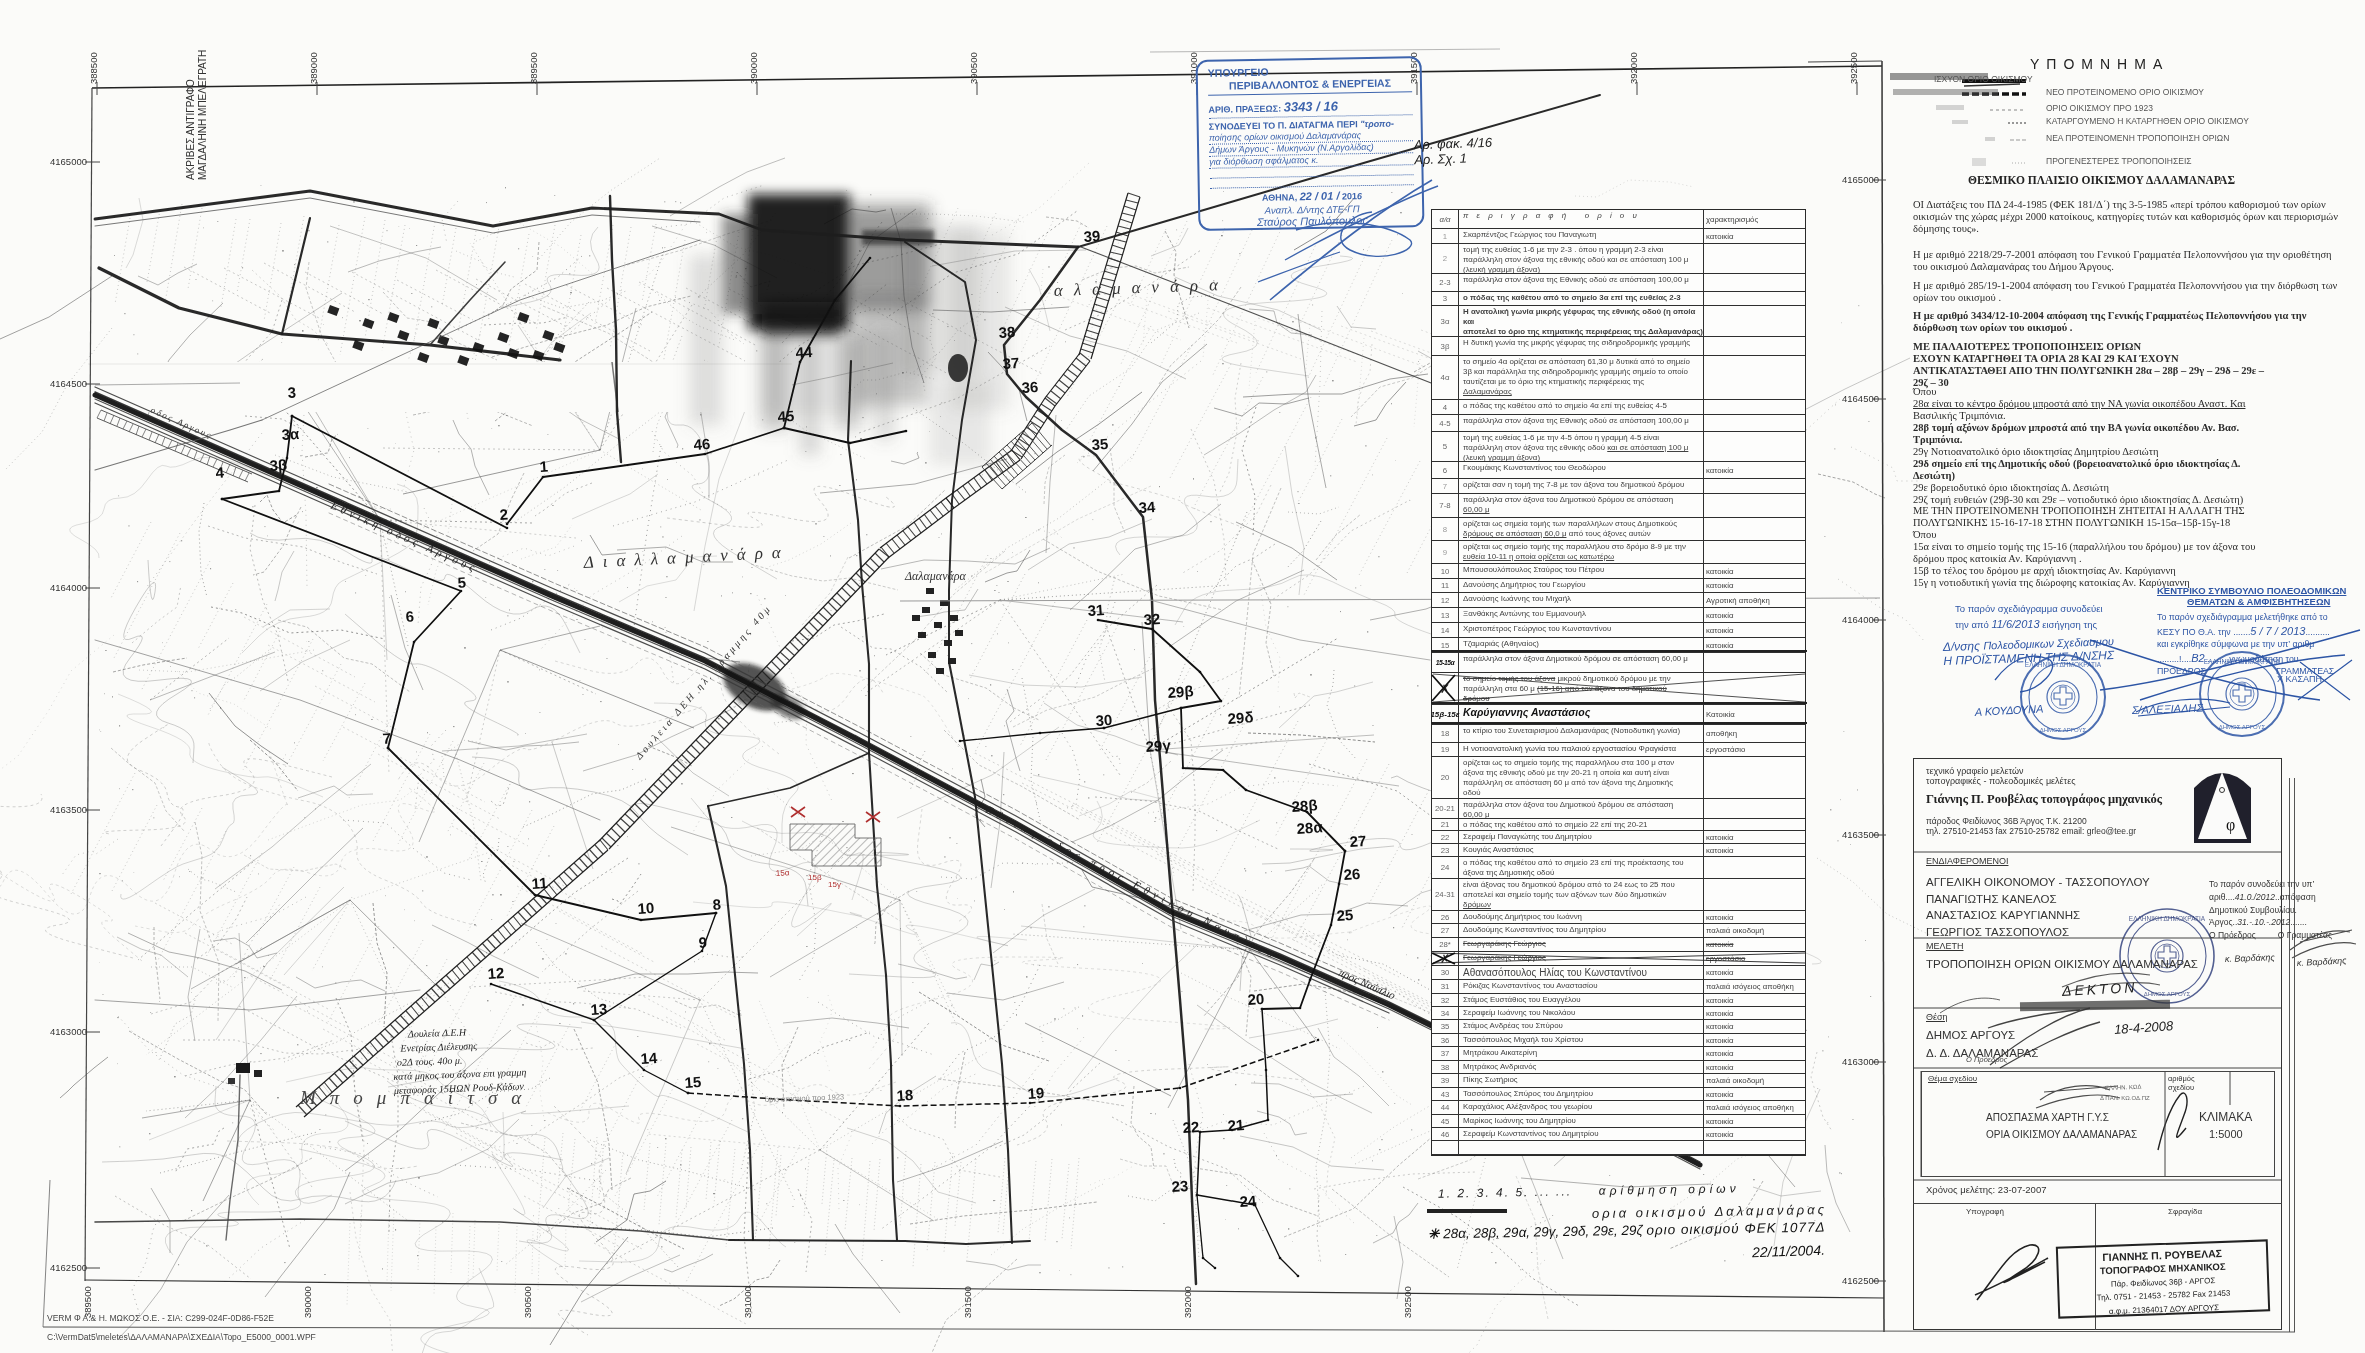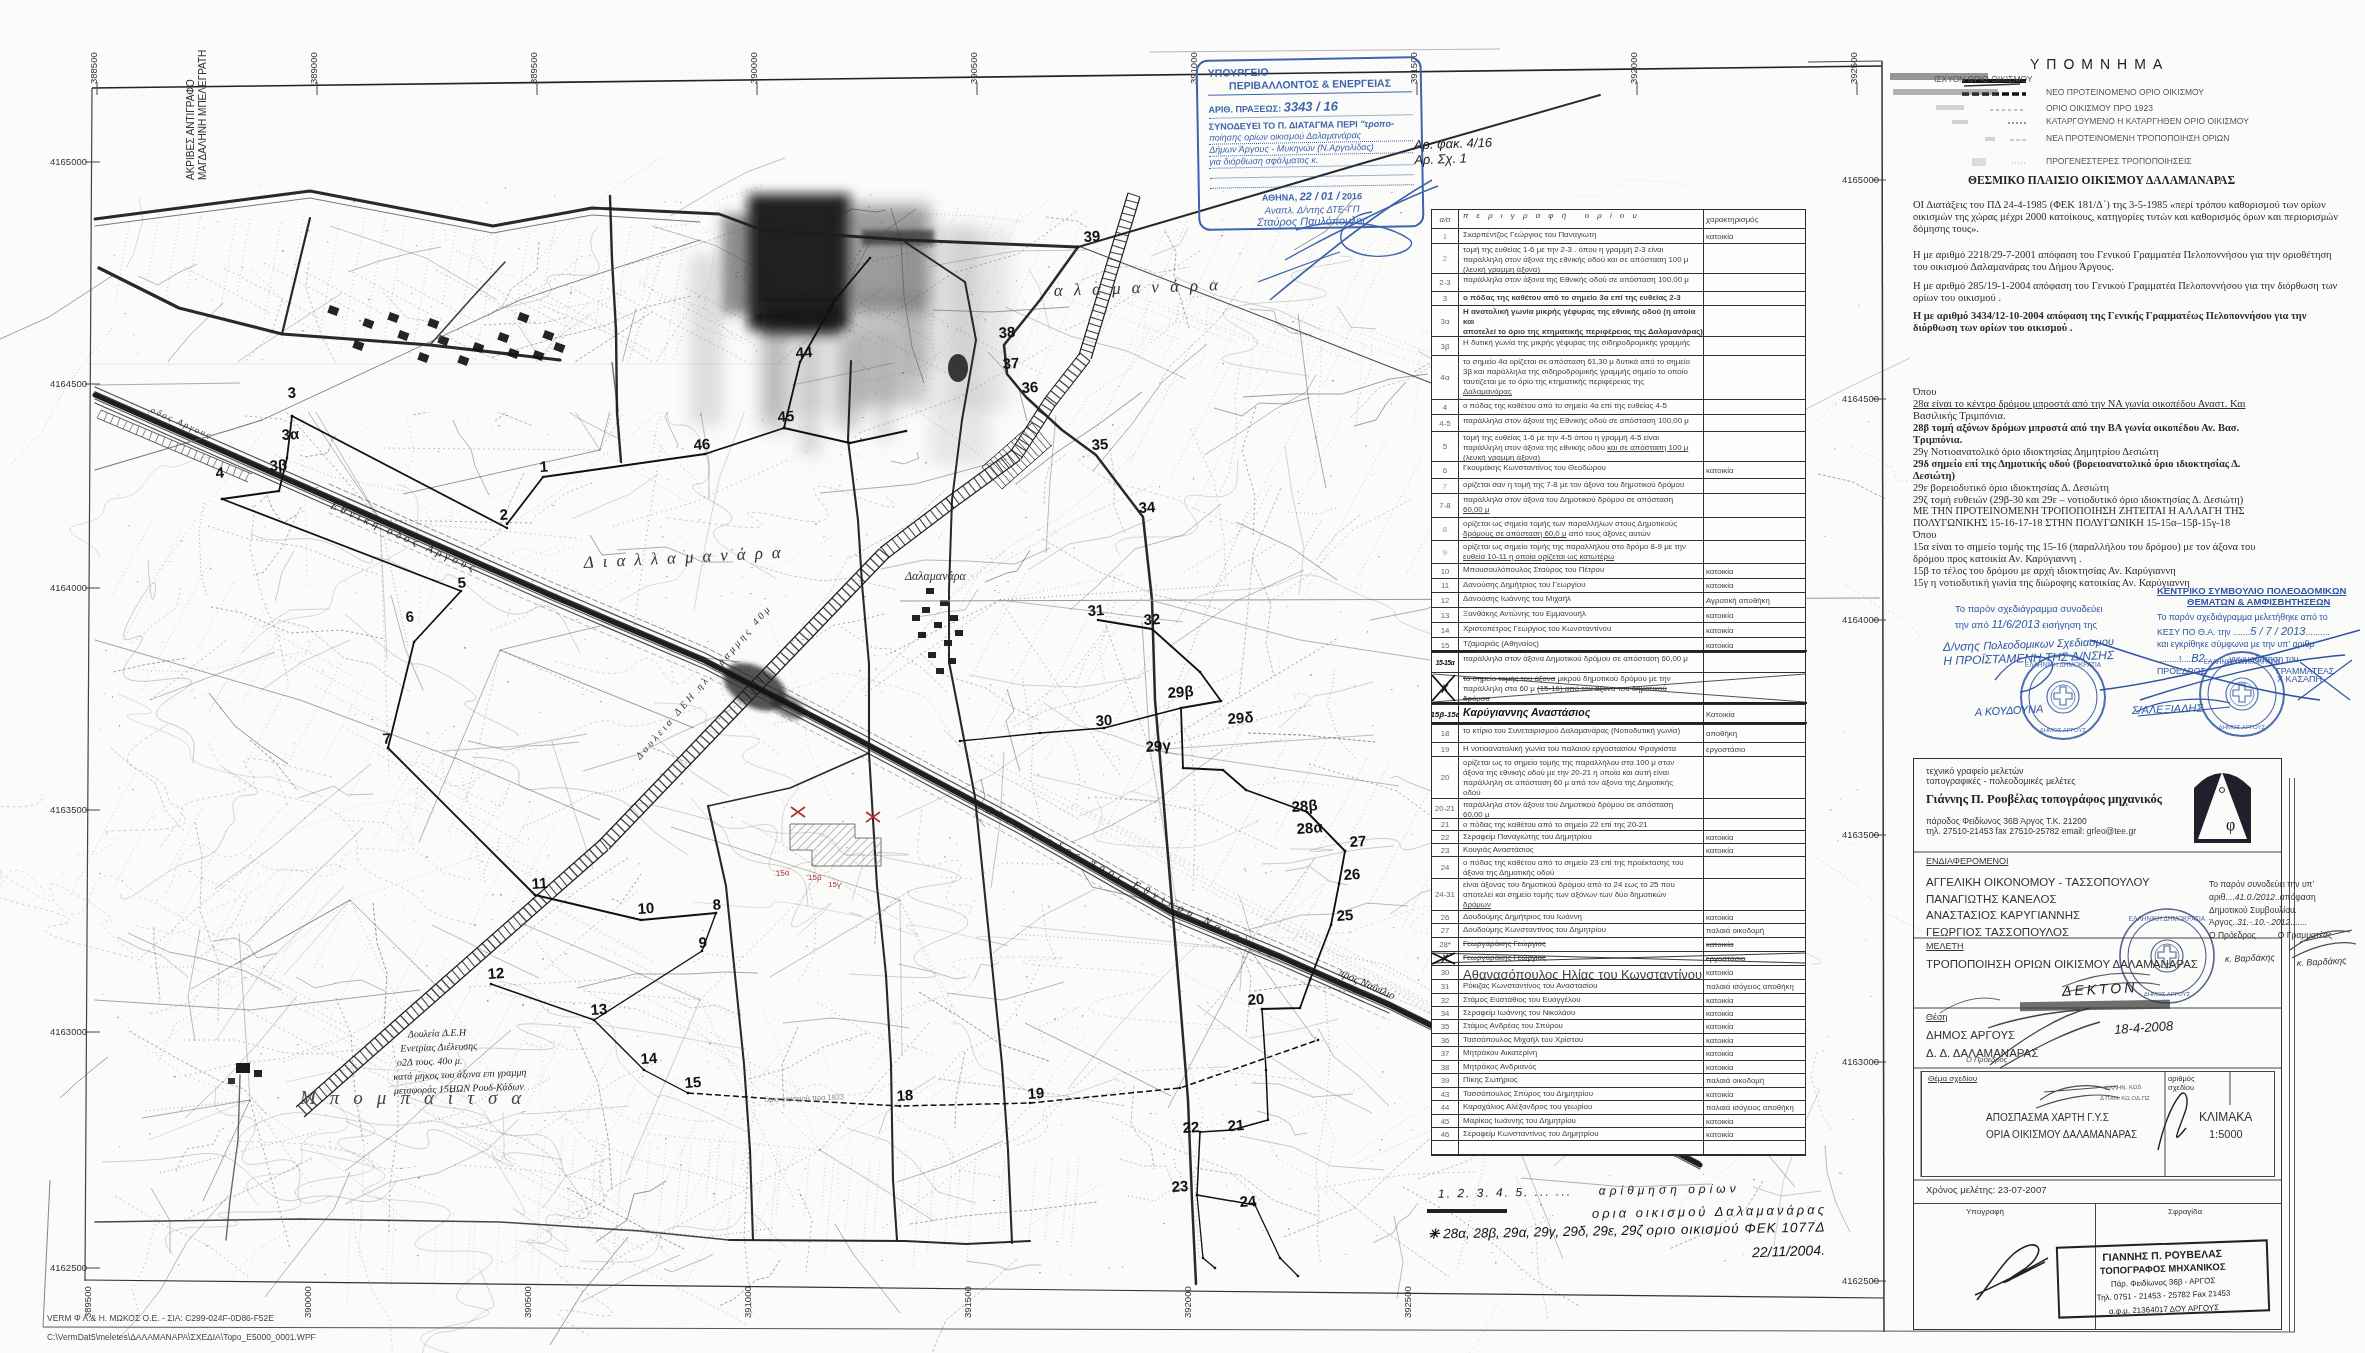--- a/index.html
+++ b/index.html
@@ -2130,21 +2130,21 @@
       </div>
 <div style="position:relative;height:14px;border-bottom:1.2px solid #2f2f2f;overflow:hidden;box-sizing:border-box">
         <div style="position:absolute;left:0;top:0;bottom:0;width:26px;border-right:1.2px solid #2f2f2f;text-align:center;font-size:7.8px;color:#222;font-size:12px;display:flex;align-items:center;justify-content:center">✗</div>
         <div style="position:absolute;left:27px;top:0;bottom:0;width:240px;border-right:1.2px solid #2f2f2f;font-size:7.9px;color:#414141;padding:1px 0 0 4px;line-height:1.28"><s>Γεωργαράκης Γεώργιος</s></div>
         <div style="position:absolute;left:269px;top:0;bottom:0;right:0;font-size:7.8px;color:#414141;padding:1px 0 0 5px;line-height:1.2;display:flex;align-items:center">
           <s>εργοστάσιο</s>
         </div>
       </div>
 <div style="position:relative;height:14px;border-bottom:1.2px solid #2f2f2f;overflow:hidden;box-sizing:border-box">
         <div style="position:absolute;left:0;top:0;bottom:0;width:26px;border-right:1.2px solid #2f2f2f;text-align:center;font-size:7.8px;color:#666;display:flex;align-items:center;justify-content:center">30</div>
-        <div style="position:absolute;left:27px;top:0;bottom:0;width:240px;border-right:1.2px solid #2f2f2f;font-size:13px;color:#414141;padding:1px 0 0 4px;line-height:1.28">Αθανασόπουλος Ηλίας του Κωνσταντίνου</div>
+        <div style="position:absolute;left:27px;top:0;bottom:0;width:240px;border-right:1.2px solid #2f2f2f;font-size:10px;color:#414141;padding:1px 0 0 4px;line-height:1.28">Αθανασόπουλος Ηλίας του Κωνσταντίνου</div>
         <div style="position:absolute;left:269px;top:0;bottom:0;right:0;font-size:7.8px;color:#414141;padding:1px 0 0 5px;line-height:1.2;display:flex;align-items:center">κατοικία</div>
       </div>
 <div style="position:relative;height:14px;border-bottom:1.2px solid #2f2f2f;overflow:hidden;box-sizing:border-box">
         <div style="position:absolute;left:0;top:0;bottom:0;width:26px;border-right:1.2px solid #2f2f2f;text-align:center;font-size:7.8px;color:#666;display:flex;align-items:center;justify-content:center">31</div>
         <div style="position:absolute;left:27px;top:0;bottom:0;width:240px;border-right:1.2px solid #2f2f2f;font-size:7.9px;color:#414141;padding:1px 0 0 4px;line-height:1.28">Ρόκιζας Κωνσταντίνος του Αναστασίου</div>
         <div style="position:absolute;left:269px;top:0;bottom:0;right:0;font-size:7.8px;color:#414141;padding:1px 0 0 5px;line-height:1.2;display:flex;align-items:center">παλαιά ισόγειος αποθήκη</div>
       </div>
 <div style="position:relative;height:13px;border-bottom:1.2px solid #2f2f2f;overflow:hidden;box-sizing:border-box">
         <div style="position:absolute;left:0;top:0;bottom:0;width:26px;border-right:1.2px solid #2f2f2f;text-align:center;font-size:7.8px;color:#666;display:flex;align-items:center;justify-content:center">32</div>
         <div style="position:absolute;left:27px;top:0;bottom:0;width:240px;border-right:1.2px solid #2f2f2f;font-size:7.9px;color:#414141;padding:1px 0 0 4px;line-height:1.28">Στάμος Ευστάθιος του Ευαγγέλου</div>
@@ -2228,20 +2228,21 @@
 <div style="position:absolute;left:2046px;top:116px;font-size:8.5px;color:#555">ΚΑΤΑΡΓΟΥΜΕΝΟ Η ΚΑΤΑΡΓΗΘΕΝ ΟΡΙΟ ΟΙΚΙΣΜΟΥ</div>
 <div style="position:absolute;left:2046px;top:133px;font-size:8.5px;color:#555">ΝΕΑ ΠΡΟΤΕΙΝΟΜΕΝΗ ΤΡΟΠΟΠΟΙΗΣΗ ΟΡΙΩΝ</div>
 <div style="position:absolute;left:2046px;top:156px;font-size:8.5px;color:#555">ΠΡΟΓΕΝΕΣΤΕΡΕΣ ΤΡΟΠΟΠΟΙΗΣΕΙΣ</div>
 
 <div style="position:absolute;left:2030px;top:56px;font-size:14px;letter-spacing:7px;color:#222">ΥΠΟΜΝΗΜΑ</div>
 <div style="position:absolute;left:1968px;top:174px;width:360px;font-size:11.5px;font-weight:bold;color:#222;font-family:'Liberation Serif',serif">ΘΕΣΜΙΚΟ ΠΛΑΙΣΙΟ ΟΙΚΙΣΜΟΥ ΔΑΛΑΜΑΝΑΡΑΣ</div>
 <div class="ser" style="left:1913px;top:199px;width:428px">ΟΙ Διατάξεις του ΠΔ 24-4-1985 (ΦΕΚ 181/Δ΄) της 3-5-1985 «περί τρόπου καθορισμού των ορίων οικισμών της χώρας μέχρι 2000 κατοίκους, κατηγορίες τυτών και καθορισμός όρων και περιορισμών δόμησης τους».</div>
 <div class="ser" style="left:1913px;top:249px;width:428px">Η με αριθμό 2218/29-7-2001 απόφαση του Γενικού Γραμματέα Πελοποννήσου για την οριοθέτηση του οικισμού Δαλαμανάρας του Δήμου Άργους.</div>
 <div class="ser" style="left:1913px;top:280px;width:438px">Η με αριθμό 285/19-1-2004 απόφαση του Γενικού Γραμματέα Πελοποννήσου  για την διόρθωση των ορίων του οικισμού .</div>
 <div class="ser" style="left:1913px;top:310px;width:428px;font-weight:bold">Η με αριθμό 3434/12-10-2004 απόφαση της Γενικής Γραμματέως Πελοποννήσου για την διόρθωση των ορίων του οικισμού .</div>
+<div class="ser" style="left:1913px;top:341px;width:435px;font-weight:bold">ΜΕ ΠΑΛΑΙΟΤΕΡΕΣ ΤΡΟΠΟΠΟΙΗΣΕΙΣ ΟΡΙΩΝ<br>ΕΧΟΥΝ ΚΑΤΑΡΓΗΘΕΙ ΤΑ ΟΡΙΑ 28 ΚΑΙ 29 ΚΑΙ ΈΧΟΥΝ<br>ΑΝΤΙΚΑΤΑΣΤΑΘΕΙ ΑΠΟ ΤΗΝ ΠΟΛΥΓΩΝΙΚΗ 28α – 28β – 29γ – 29δ – 29ε –<br>29ζ – 30</div>
 <div class="ser" style="left:1913px;top:386px;width:435px">Όπου<br><u>28α  είναι το κέντρο δρόμου μπροστά από την ΝΑ γωνία οικοπέδου Αναστ. Και</u><br>Βασιλικής Τριμπόνια.<br><b>28β τομή αξόνων δρόμων μπροστά από την ΒΑ γωνία οικοπέδου Αν. Βασ.<br>Τριμπόνια.</b><br>29γ Νοτιοανατολικό όριο ιδιοκτησίας Δημητρίου Δεσιώτη<br><b>29δ σημείο επί της Δημοτικής οδού (βορειοανατολικό όριο ιδιοκτησίας Δ.<br>Δεσιώτη)</b><br>29ε  βορειοδυτικό όριο ιδιοκτησίας Δ. Δεσιώτη<br>29ζ τομή ευθειών (29β-30 και 29ε – νοτιοδυτικό όριο ιδιοκτησίας Δ. Δεσιώτη)</div>
 <div class="ser" style="left:1913px;top:505px;width:438px">ΜΕ ΤΗΝ ΠΡΟΤΕΙΝΟΜΕΝΗ ΤΡΟΠΟΠΟΙΗΣΗ ΖΗΤΕΙΤΑΙ Η ΑΛΛΑΓΗ ΤΗΣ<br>ΠΟΛΥΓΩΝΙΚΗΣ 15-16-17-18  ΣΤΗΝ ΠΟΛΥΓΩΝΙΚΗ 15-15α–15β-15γ-18<br>Όπου<br>15α είναι το σημείο τομής  της 15-16 (παραλλήλου του δρόμου) με τον άξονα του<br>δρόμου προς κατοικία Αν. Καρύγιαννη .<br>15β το τέλος του δρόμου με αρχή ιδιοκτησίας Αν. Καρύγιαννη<br>15γ η  νοτιοδυτική γωνία της διώροφης κατοικίας Αν. Καρύγιαννη</div>
 
 <div style="position:absolute;left:2157px;top:585px;width:200px;color:#2d55a5;font-size:9.5px;font-weight:bold;text-decoration:underline">ΚΕΝΤΡΙΚΟ ΣΥΜΒΟΥΛΙΟ ΠΟΛΕΟΔΟΜΙΚΩΝ<br><span style="margin-left:30px">ΘΕΜΑΤΩΝ &amp; ΑΜΦΙΣΒΗΤΗΣΕΩΝ</span></div>
 <div style="position:absolute;left:2157px;top:612px;width:210px;color:#2d55a5;font-size:8.8px;line-height:1.35">Το παρόν σχεδιάγραμμα μελετήθηκε από το<br>ΚΕΣΥ ΠΟ Θ.Α. την .......<i style="font-size:11px">5 / 7 / 2013</i>..........<br>και εγκρίθηκε σύμφωνα με  την υπ’ αριθμ<br>.........!....<i style="font-size:11px">Β2</i>..........γνωμοδότηση του<br>ΠΡΟΕΔΡΟΣ<span style="margin-left:70px">ΓΡΑΜΜΑΤΕΑΣ</span></div>
 <div style="position:absolute;left:1955px;top:602px;width:200px;color:#2d55a5;font-size:9.5px;line-height:1.5">Το παρόν σχεδιάγραμμα συνοδεύει<br>την από <i style="font-size:11px">11/6/2013</i> εισήγηση της</div>
 <div style="position:absolute;left:1943px;top:636px;width:230px;color:#2d55a5;font-size:12px;font-style:italic;transform:rotate(-2deg)">Δ/νσης <span style="font-size:11px">Πολεοδομικων Σχεδιασμου</span><br>Η ΠΡΟΪΣΤΑΜΕΝΗ ΤΗΣ Δ/ΝΣΗΣ</div>
 
 <div style="position:absolute;left:1913px;top:758px;width:369px;height:572px;border:1.5px solid #333;box-sizing:border-box"></div>
 <div style="position:absolute;left:2289px;top:778px;width:4px;height:554px;border-left:1px solid #555;border-right:1px solid #555"></div>

